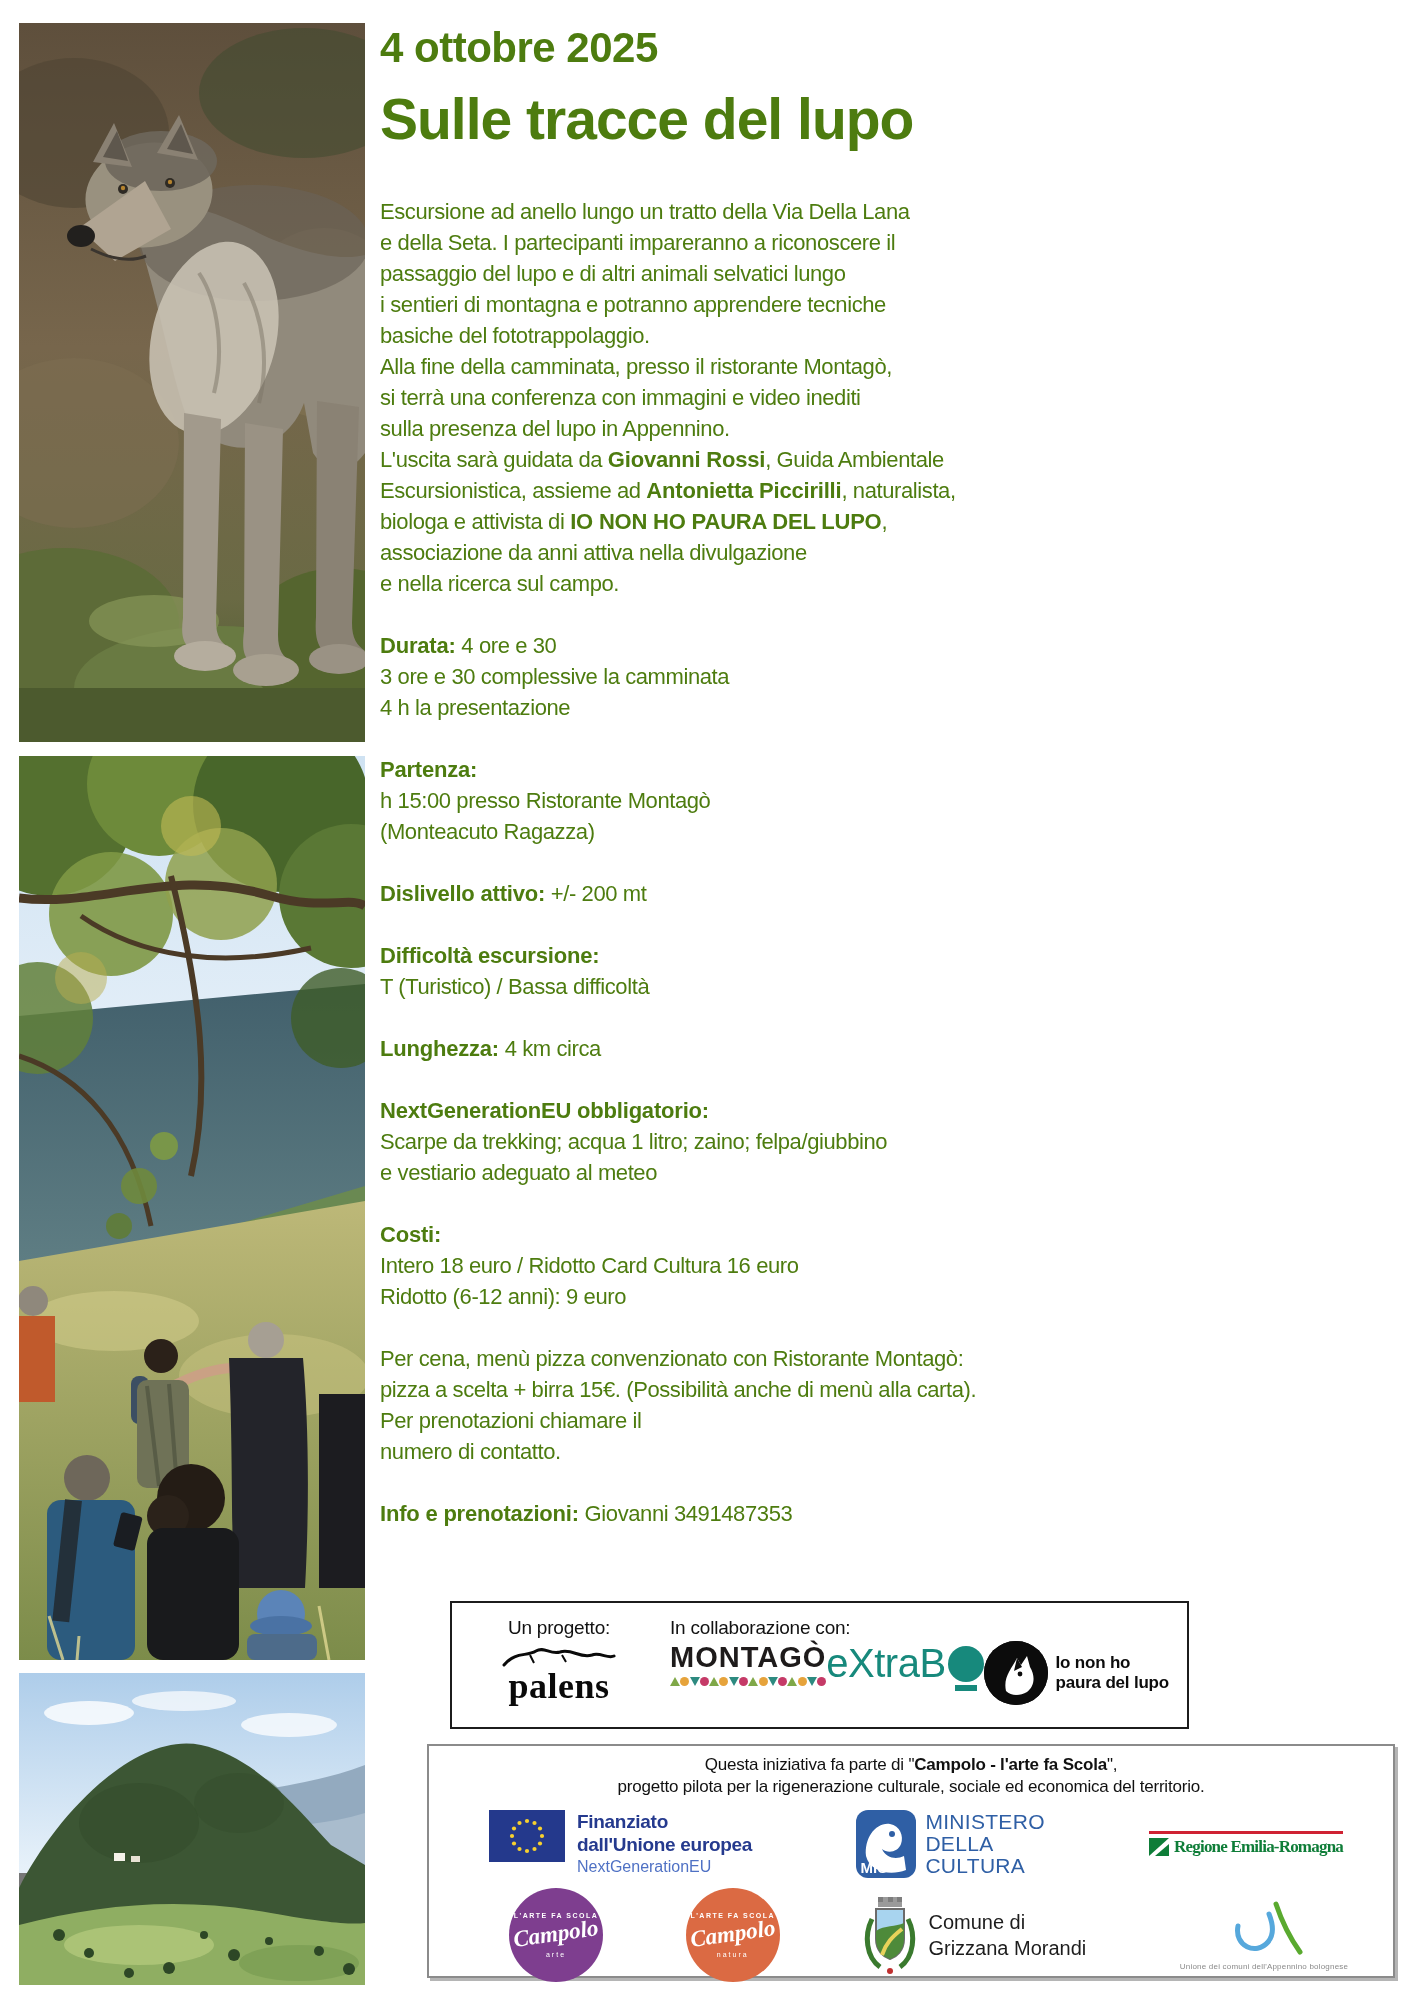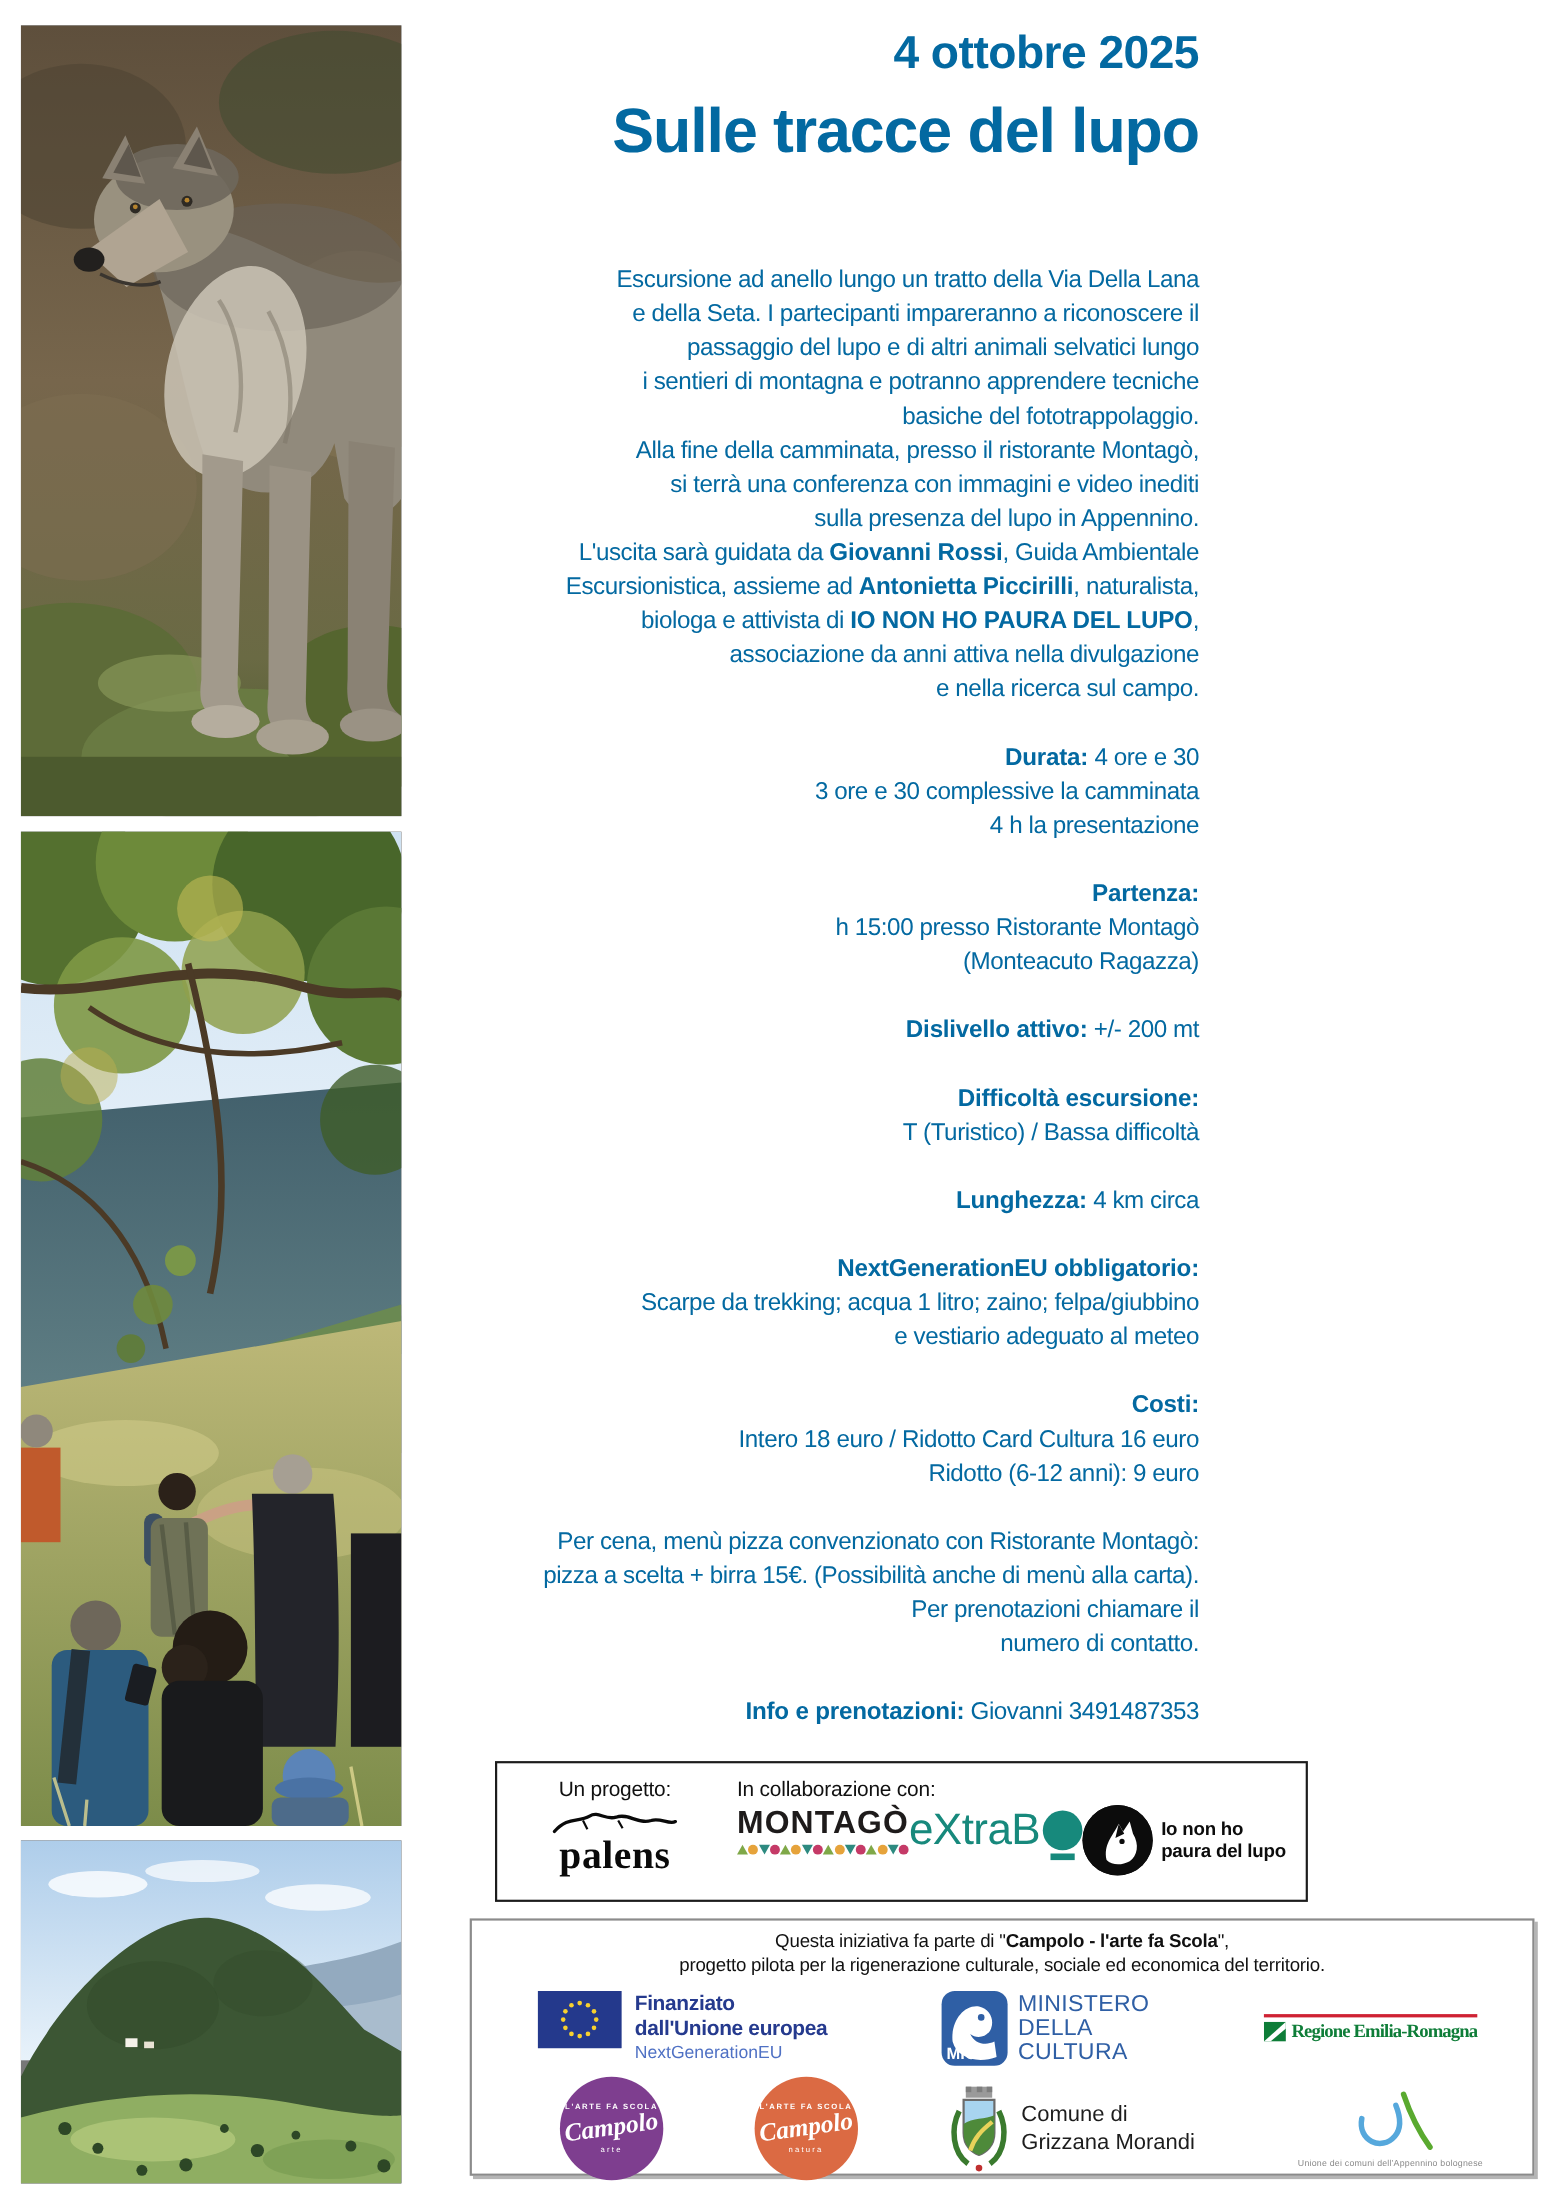--- a/index.html
+++ b/index.html
@@ -13,26 +13,26 @@
   
   .photo { position:absolute; left:19px; width:346px; overflow:hidden; background:#777; }
   .photo svg { display:block; width:100%; height:100%; }
   #photo-wolf { top:23px; height:719px; }
   #photo-hike { top:756px; height:904px; }
   #photo-land { top:1673px; height:312px; }
 
   
   .content {
     position:absolute; left:380px; top:0; width:710px;
-    text-align:right; color:#0369a1;
+    text-align:left; color:#4d7c0f;
     font-size:22px; line-height:31px; letter-spacing:-0.4px;
   }
   .date  { margin-top:24px; font-size:42px; line-height:48px; font-weight:700; letter-spacing:-0.5px; }
   .title { margin-top:10px; font-size:57px; line-height:74px; font-weight:700; letter-spacing:-1px; }
-  .intro { margin-top:82px; }
+  .intro { margin-top:40px; }
   .blk   { margin-top:31px; }
   .content b { font-weight:700; letter-spacing:-0.2px; }
 
   
   .box1 {
     position:absolute; left:450px; top:1601px; width:739px; height:128px;
     border:2px solid #1c1c1c; background:#fff;
     display:flex; align-items:stretch; padding:14px 18px 10px 48px; gap:52px;
   }
   .box-label { font-size:19px; letter-spacing:-0.2px; color:#111; }

